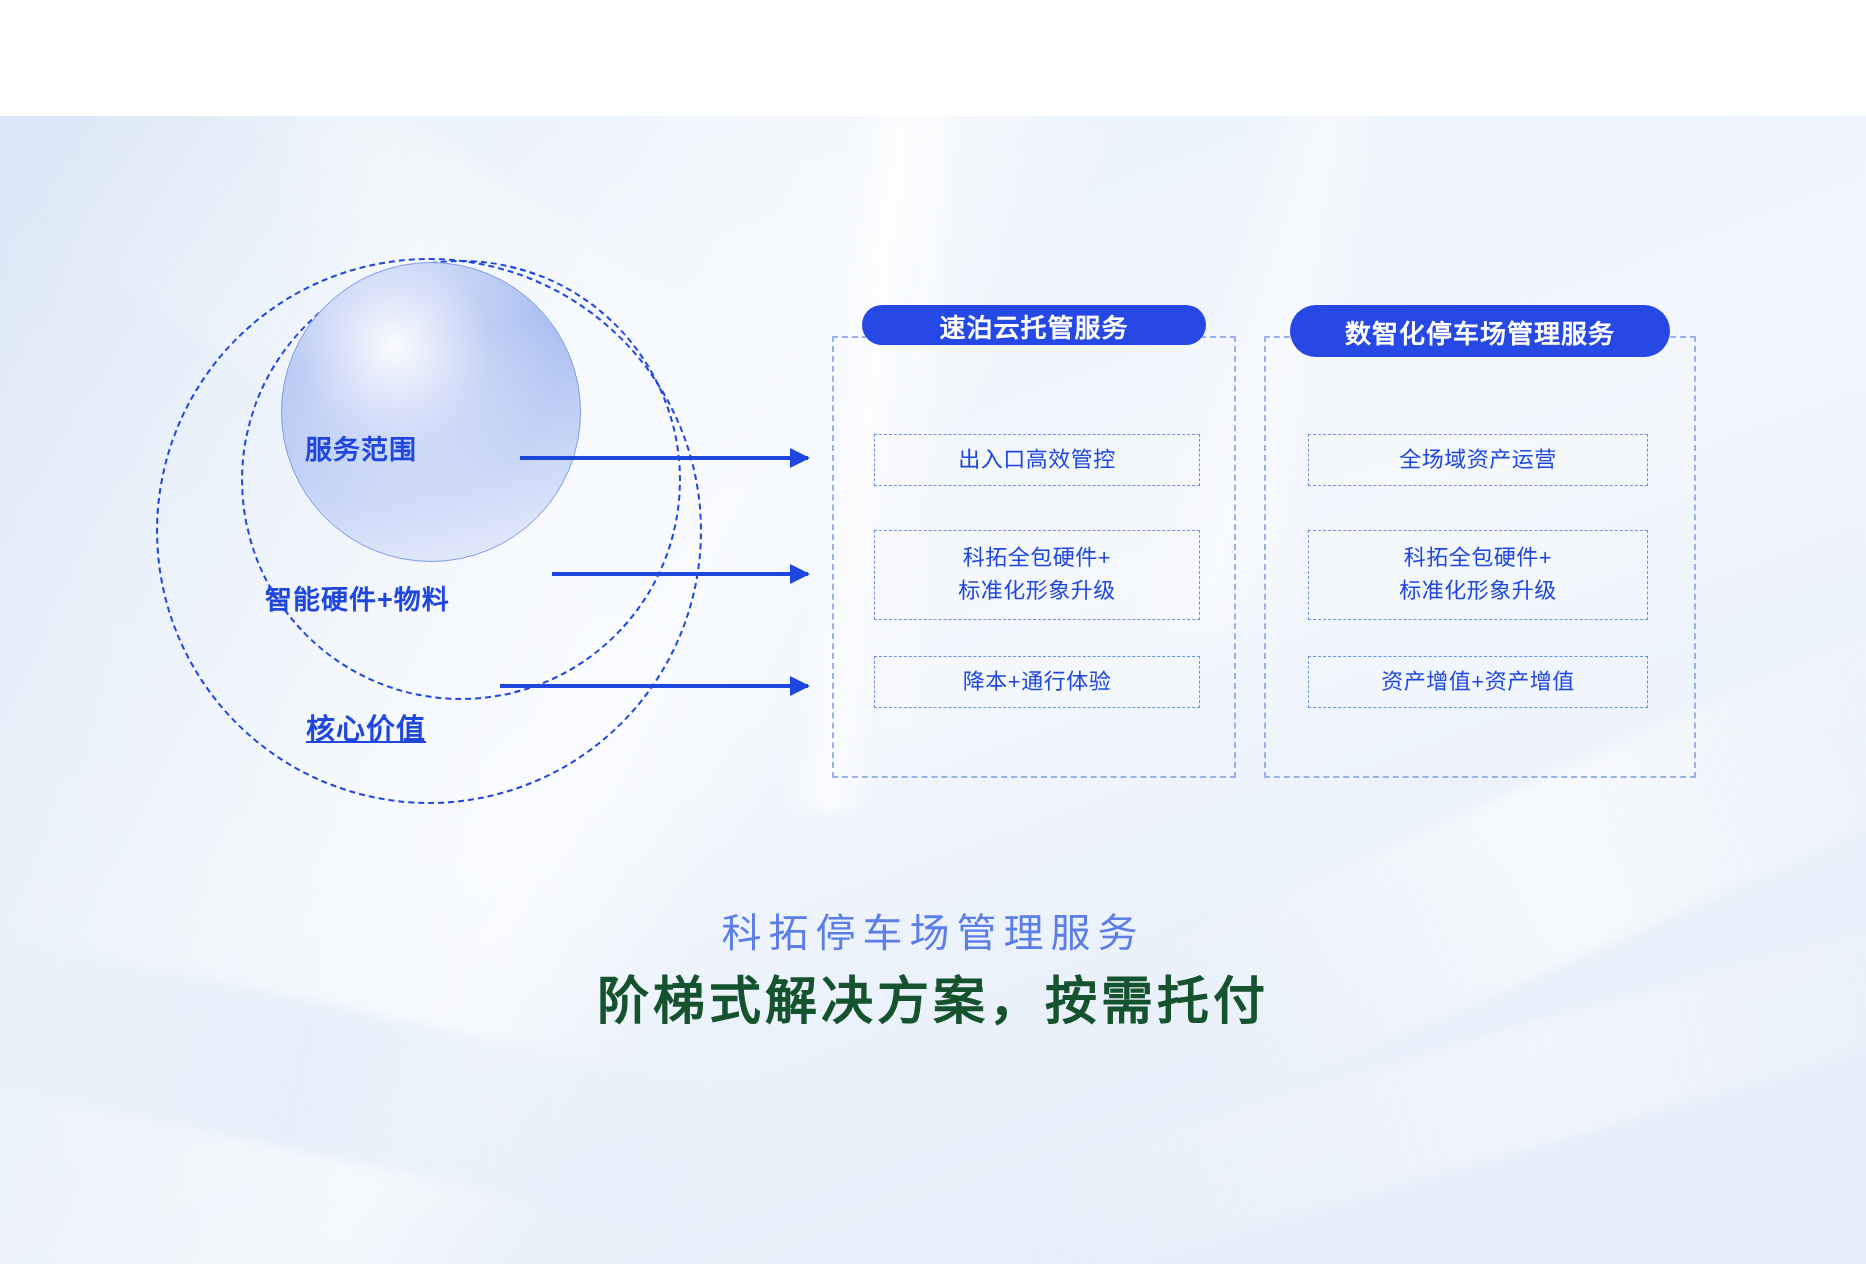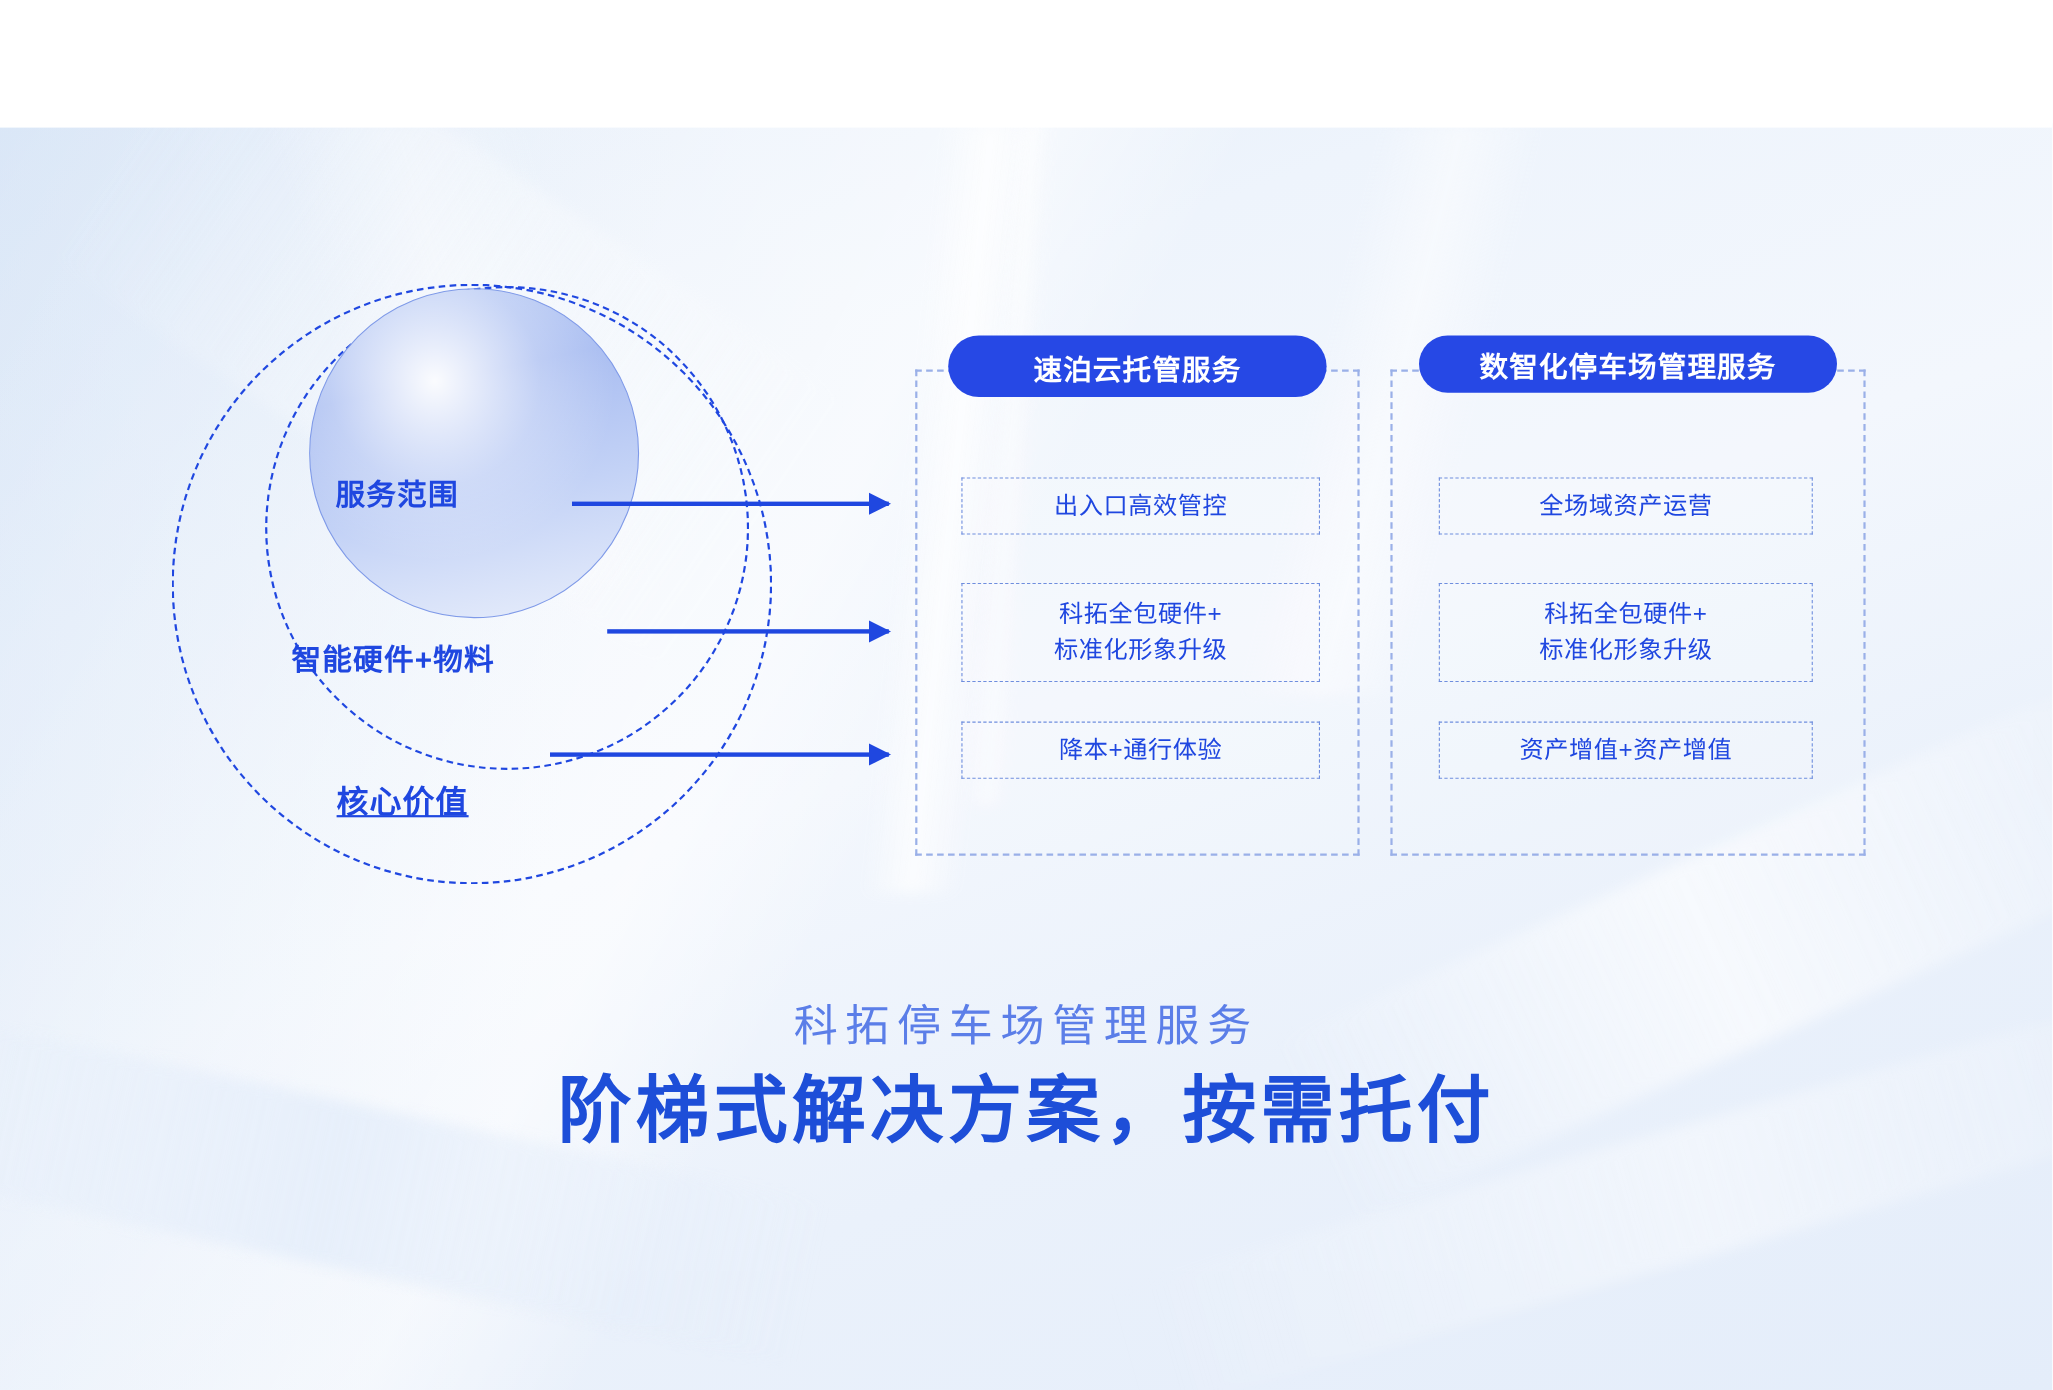--- a/index.html
+++ b/index.html
@@ -153,21 +153,21 @@
     font-weight: bold;
     border-radius: 999px;
     display: flex;
     align-items: center;
     justify-content: center;
     white-space: nowrap;
     box-sizing: border-box;
   }
   .pill.pill-left {
     left: 862px; top: 305px;
-    width: 344px; height: 56px;
+    width: 344px; height: 40px;
     font-size: 26px;
     letter-spacing: 1px;
   }
   .pill.pill-right {
     left: 1290px; top: 305px;
     width: 380px; height: 52px;
     font-size: 26px;
     letter-spacing: 1px;
   }
 
@@ -201,22 +201,22 @@
   
   .footer { position: absolute; left: 0; top: 908px; width: 1866px; text-align: center; z-index: 6; }
   .footer .sub {
     color: #5b7ee8;
     font-size: 40px;
     letter-spacing: 7px;
     line-height: 1.25;
     font-weight: normal;
   }
   .footer .main {
-    color: #1d4ed8;
-    font-size: 67px;
+    color: #14532d;
+    font-size: 52px;
     font-weight: bold;
     letter-spacing: 4px;
     line-height: 1.35;
     margin-top: 8px;
   }
 </style>
 </head>
 <body>
 
 <div id="stage">

